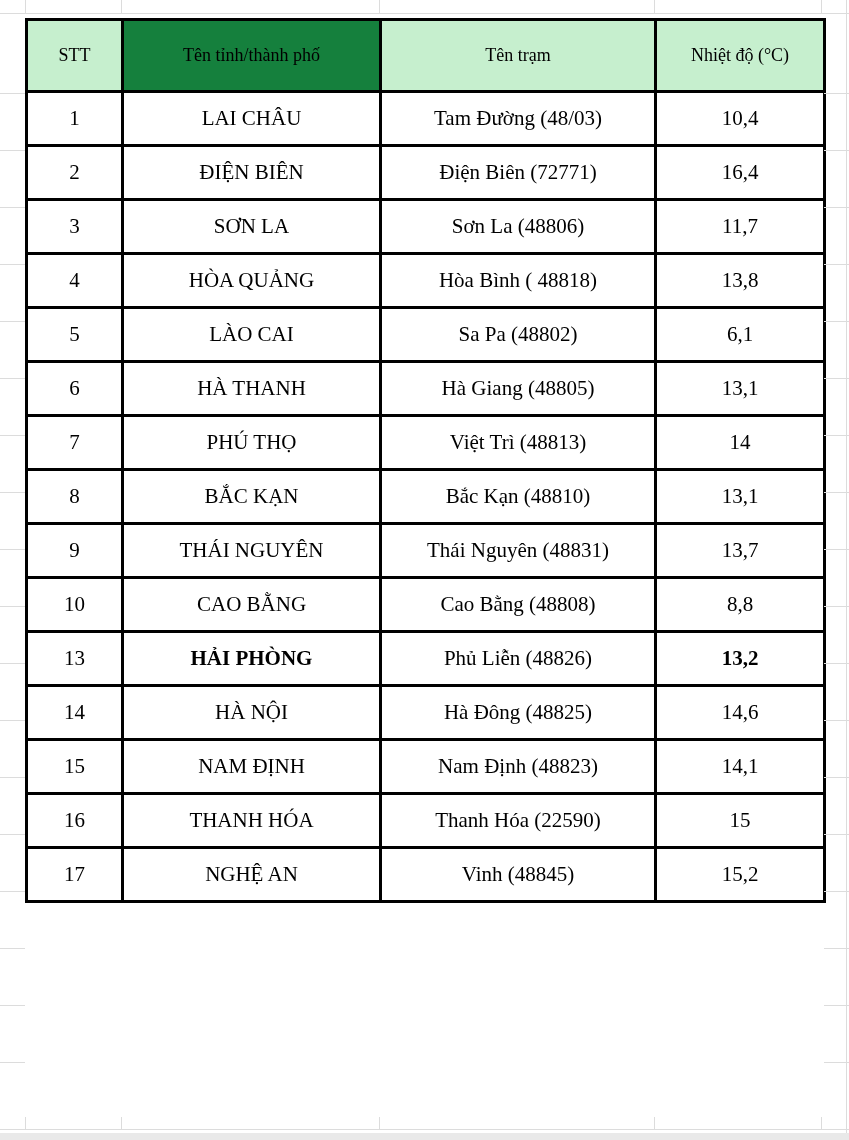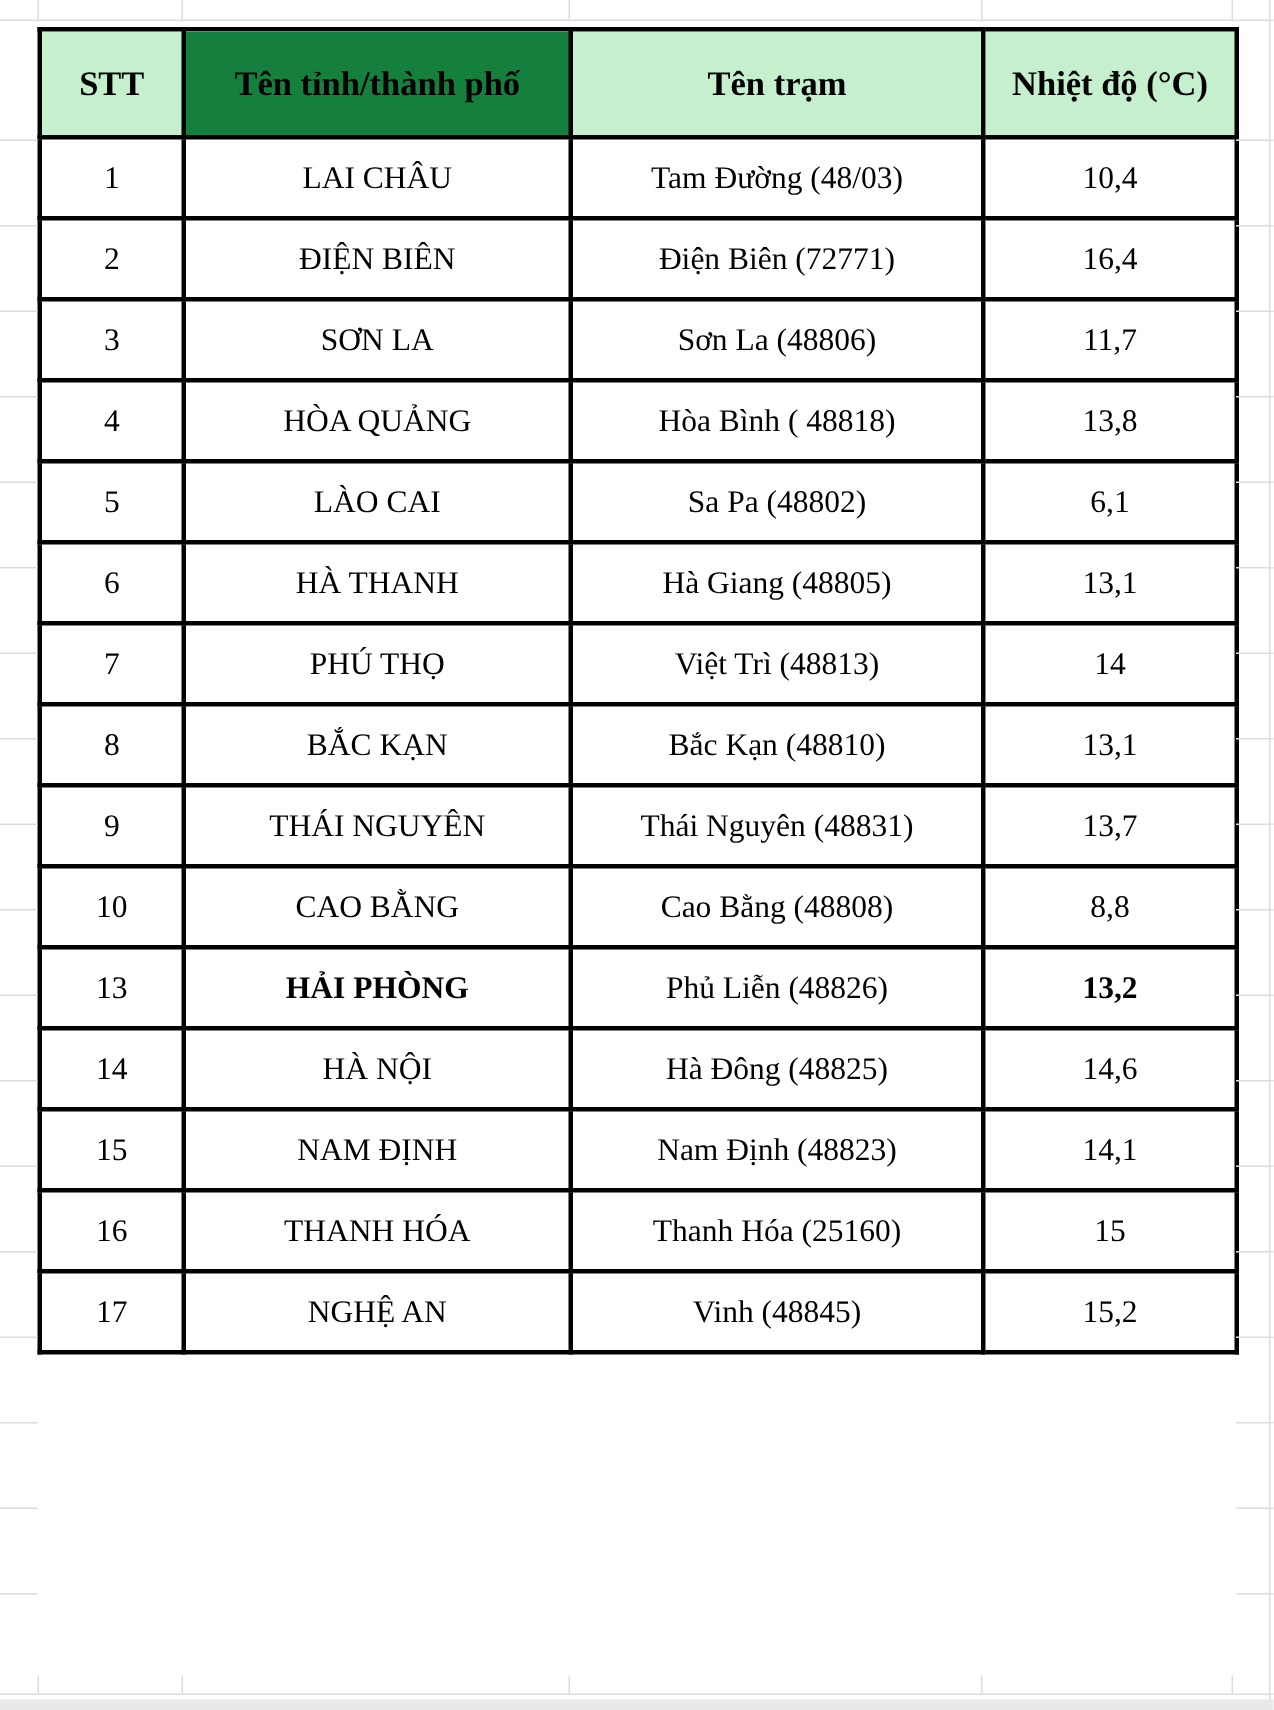--- a/index.html
+++ b/index.html
@@ -25,22 +25,22 @@
   .data-table th, .data-table td {
     border:3px solid #000000;
     text-align:center;
     vertical-align:middle;
     padding:0 4px;
     overflow:hidden;
     white-space:nowrap;
   }
   .data-table th {
     height:69px;
-    font-size:23px;
-    font-weight:bold;
+    font-size:18px;
+    font-weight:normal;
   }
   .data-table td {
     height:51px;
     font-size:21px;
     font-weight:normal;
   }
   .data-table col.c-stt     { width:96px; }
   .data-table col.c-prov    { width:258px; }
   .data-table col.c-station { width:275px; }
   .data-table col.c-temp    { width:169px; }
@@ -142,21 +142,21 @@
         </tr>
         <tr>
           <td class="cell-stt">15</td>
           <td class="cell-province">NAM ĐỊNH</td>
           <td class="cell-station">Nam Định (48823)</td>
           <td class="cell-temp">14,1</td>
         </tr>
         <tr>
           <td class="cell-stt">16</td>
           <td class="cell-province">THANH HÓA</td>
-          <td class="cell-station">Thanh Hóa (25160)</td>
+          <td class="cell-station">Thanh Hóa (22590)</td>
           <td class="cell-temp">15</td>
         </tr>
         <tr>
           <td class="cell-stt">17</td>
           <td class="cell-province">NGHỆ AN</td>
           <td class="cell-station">Vinh (48845)</td>
           <td class="cell-temp">15,2</td>
         </tr>
       </tbody>
   </table>

